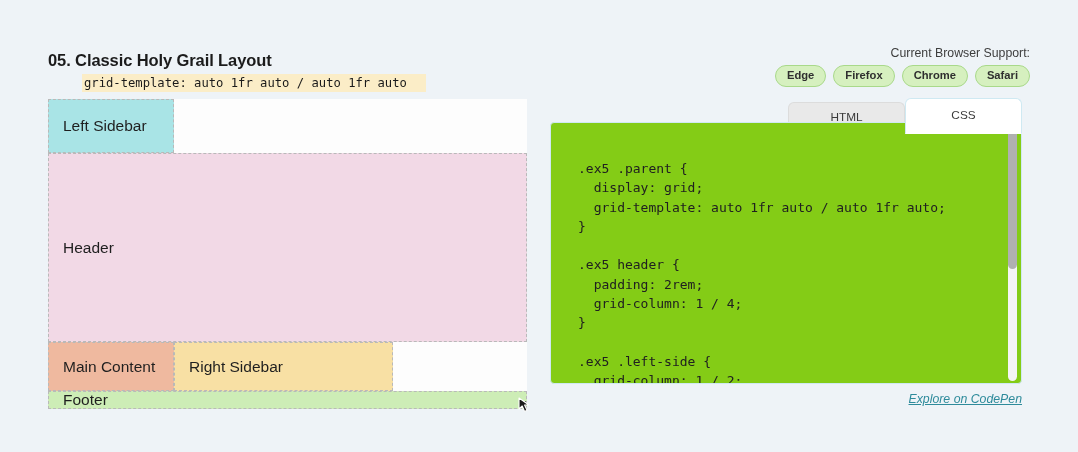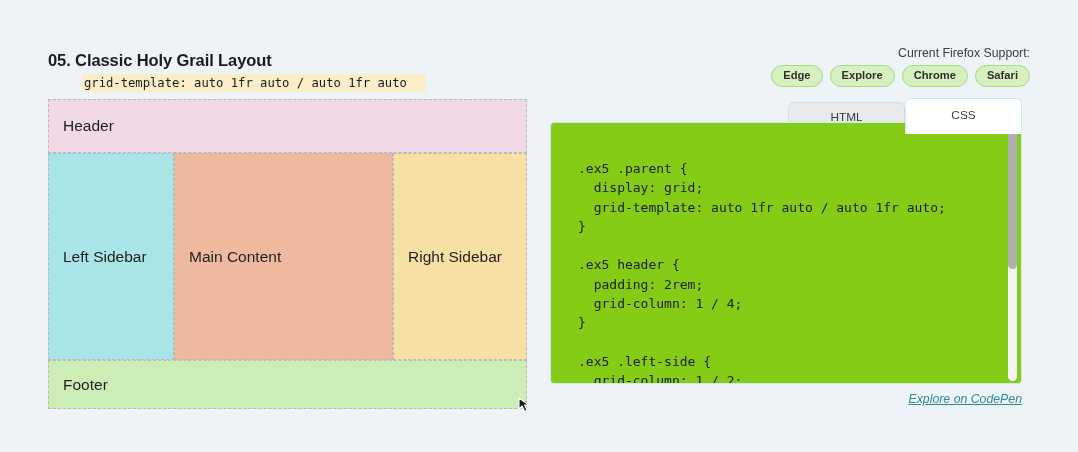--- a/index.html
+++ b/index.html
@@ -183,32 +183,32 @@
 <body>
 
 <div id="page">
 
   <div id="title-block">
     <h1 id="page-title">05. Classic Holy Grail Layout</h1>
     <code id="title-code">grid-template: auto 1fr auto / auto 1fr auto</code>
   </div>
 
   <div id="support-block">
-    <span id="support-label">Current Firefox Support:</span>
+    <span id="support-label">Current Browser Support:</span>
     <div id="support-pills">
       <span class="pill">Edge</span>
-      <span class="pill">Explore</span>
+      <span class="pill">Firefox</span>
       <span class="pill">Chrome</span>
       <span class="pill">Safari</span>
     </div>
   </div>
 
   <div id="grid-demo">
+    <div class="cell" id="cell-left">Left Sidebar</div>
     <div class="cell" id="cell-header">Header</div>
-    <div class="cell" id="cell-left">Left Sidebar</div>
     <div class="cell" id="cell-main">Main Content</div>
     <div class="cell" id="cell-right">Right Sidebar</div>
     <div class="cell" id="cell-footer">Footer</div>
   </div>
 
   <div id="resize-handle">
     <svg width="18" height="18" viewBox="0 0 18 18" aria-hidden="true">
       <path d="M3 2 L3 13 L6.2 10 L8.6 15.4 L11 14.2 L8.6 9 L12.6 8.8 Z" fill="#1a1a1a" stroke="#ffffff" stroke-width="1.1" stroke-linejoin="round"></path>
     </svg>
   </div>

